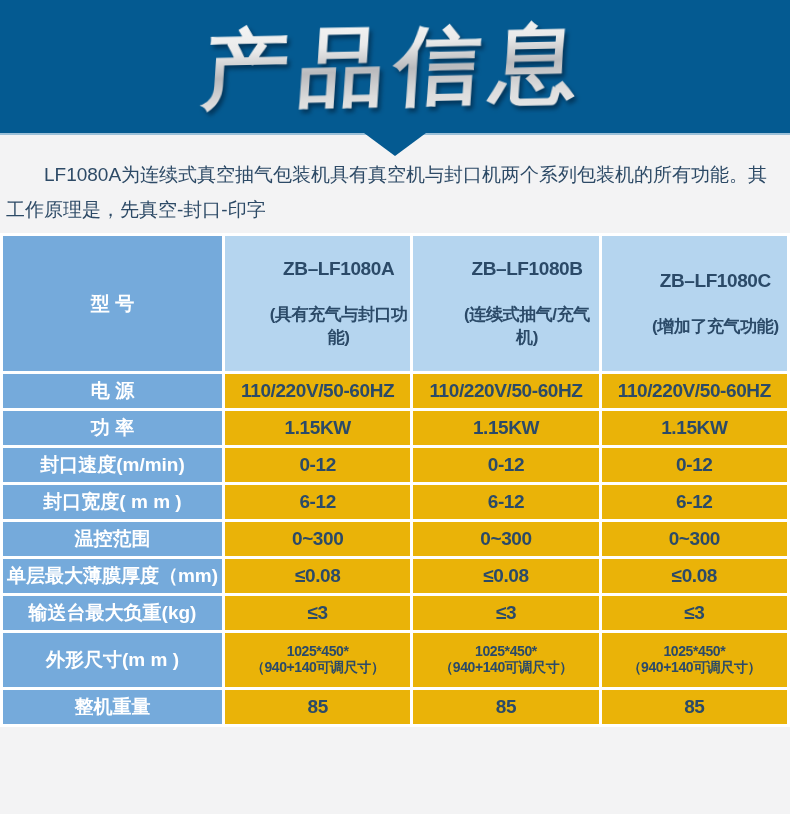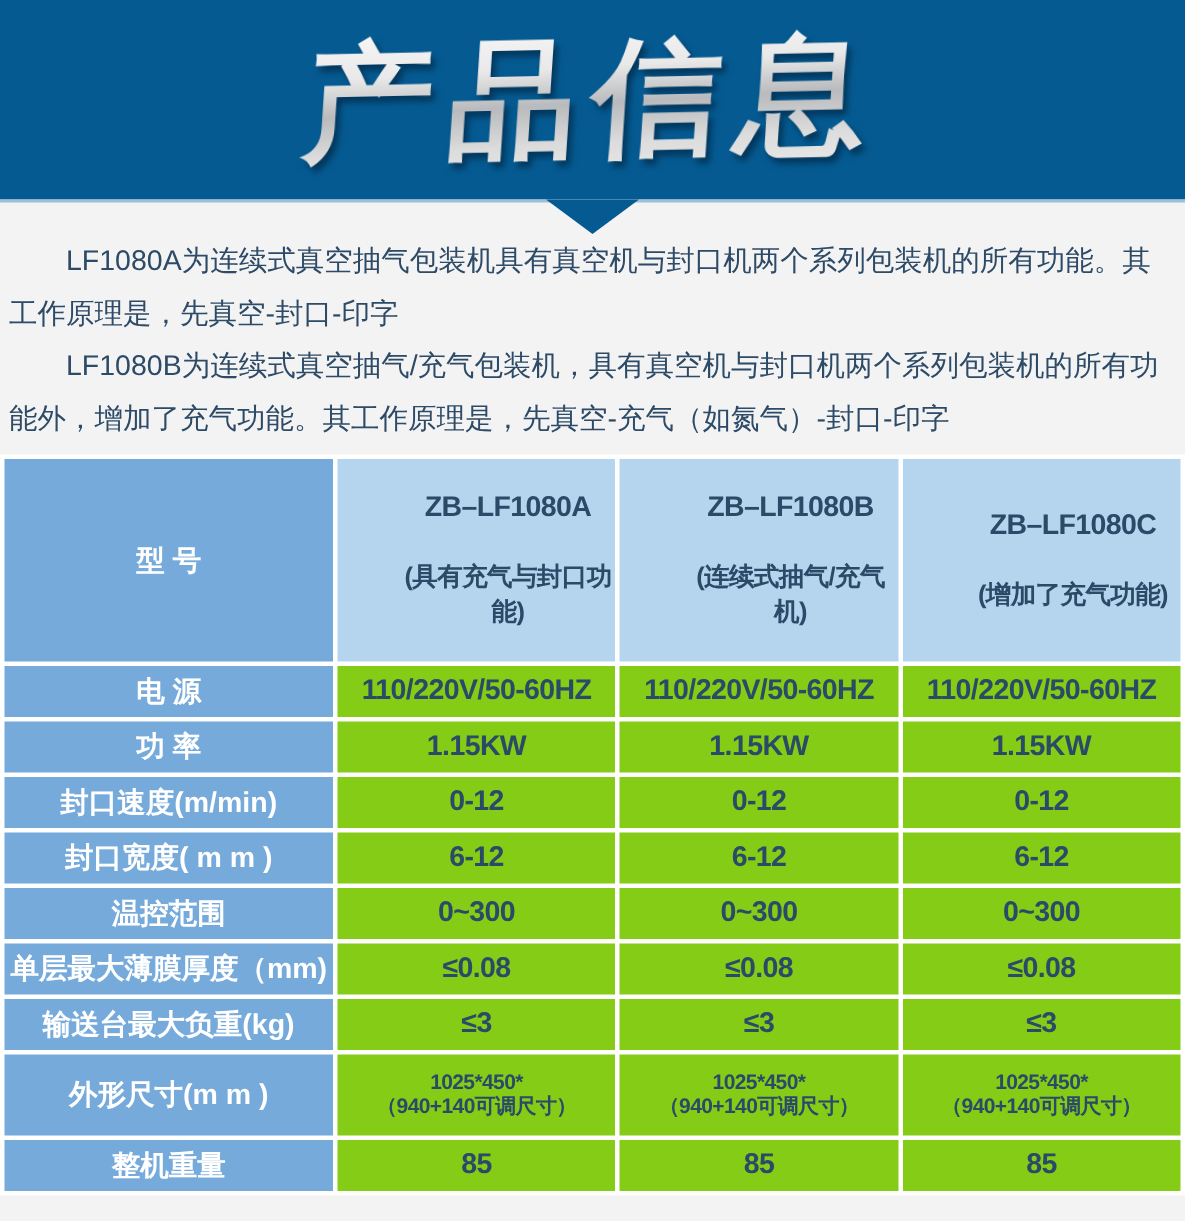--- a/index.html
+++ b/index.html
@@ -51,21 +51,21 @@
     margin-top:6px;
   }
   col.c-label{width:219px;}
   td{padding:0 2px;text-align:center;vertical-align:middle;}
   td.label-cell{
     background:#75aadb;color:#ffffff;
     font-size:19px;font-weight:700;
     height:33px;
   }
   td.value-cell{
-    background:#84cc16;color:#2b4a68;
+    background:#eab308;color:#2b4a68;
     font-size:19px;font-weight:600;
     letter-spacing:-0.4px;
     white-space:pre-line;
     height:34px;
   }
   tr.header-row td{height:58px;}
   tr.header-row td.value-cell{background:#b5d5ef;padding-left:44px;}
   tr.dims-row td{height:54px;}
   tr.dims-row td.value-cell{font-size:14px;}
   .model-name{display:block;font-size:19px;font-weight:700;}
@@ -74,21 +74,20 @@
 </head>
 <body>
 
 <div class="banner">
   <div class="banner-title">产品信息</div>
   <div class="banner-pointer"></div>
 </div>
 
 <div class="intro">
   <p>LF1080A为连续式真空抽气包装机具有真空机与封口机两个系列包装机的所有功能。其工作原理是，先真空-封口-印字</p>
-  <p>LF1080B为连续式真空抽气/充气包装机，具有真空机与封口机两个系列包装机的所有功能外，增加了充气功能。其工作原理是，先真空-充气（如氮气）-封口-印字</p>
 </div>
 
 <table class="spec">
   <colgroup>
       <col class="c-label">
       <col>
       <col>
       <col>
     </colgroup>
 

